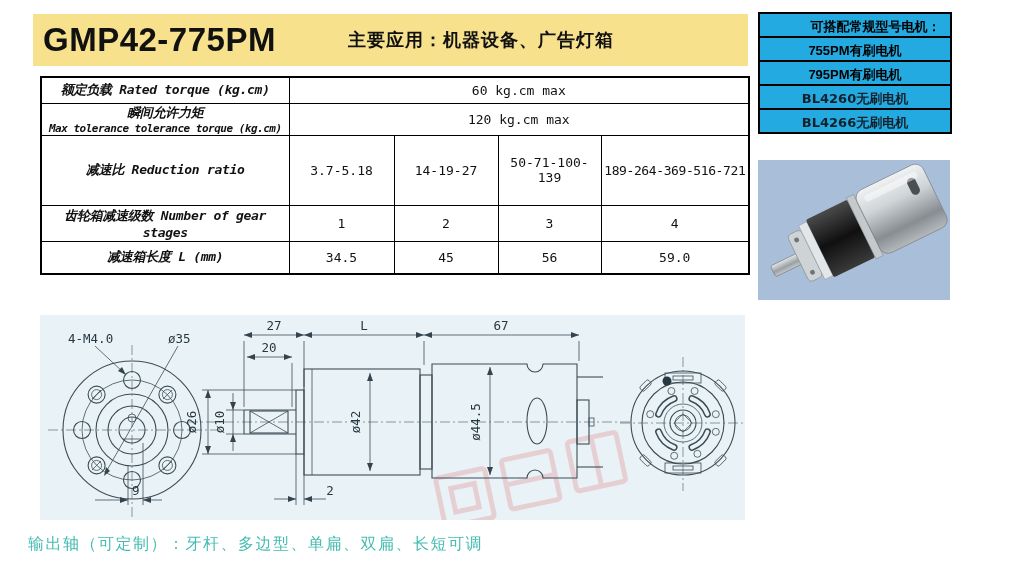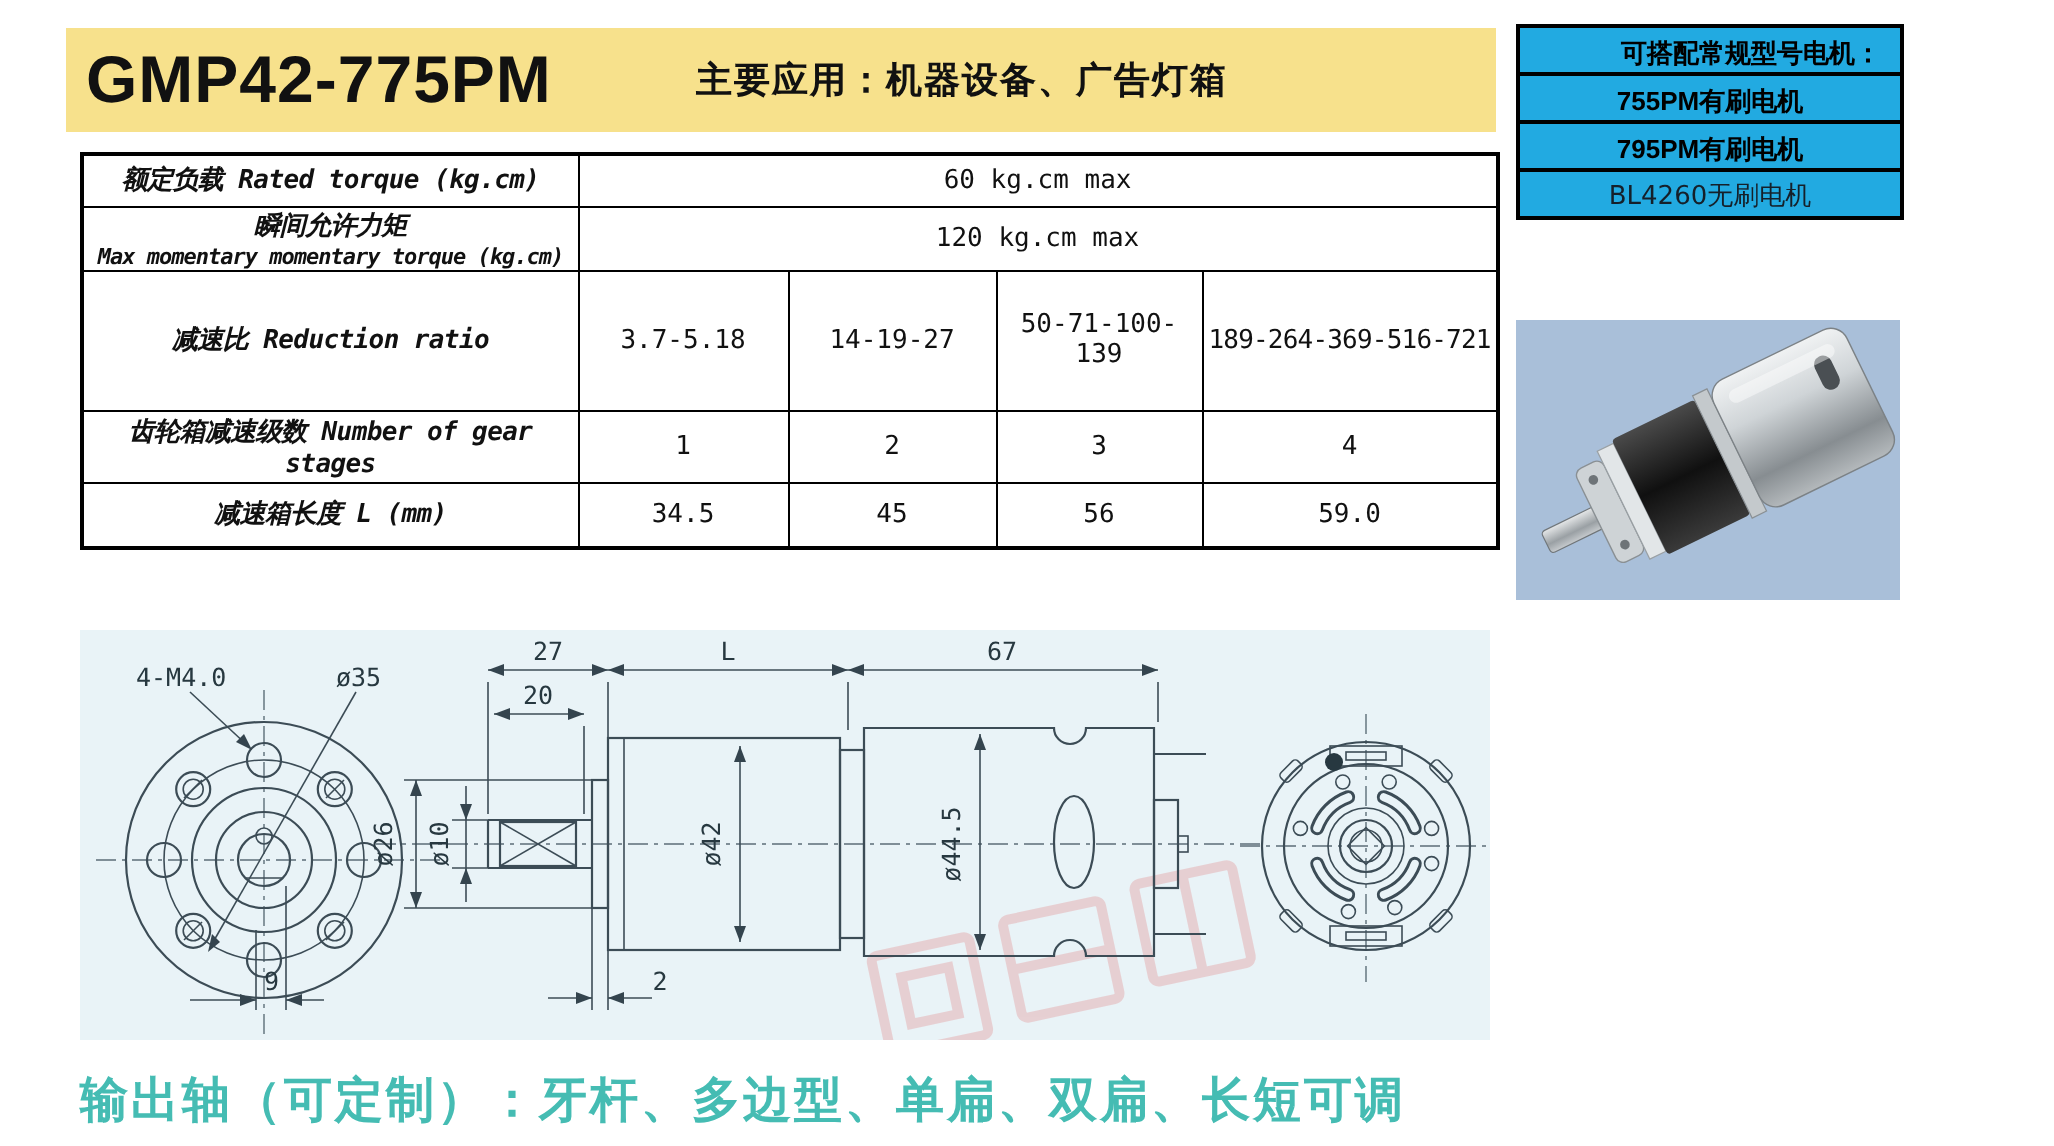--- a/index.html
+++ b/index.html
@@ -28,39 +28,39 @@
   tr.r1 td{height:26px;} tr.r2 td{height:26px;text-align:center;} tr.r3 td{height:32px;}
   tr.r4 td{height:70px;} tr.r5 td{height:36px;} tr.r6 td{height:33px;}
   td.small{font-size:12.5px;letter-spacing:-0.4px;}
 
   
   .options{position:absolute;left:758px;top:12px;width:194px;}
   .opt{height:26px;line-height:26px;background:var(--optblue);border:2px solid #000;
        margin-top:-2px;text-align:center;font-size:13px;color:#000;}
   .opt:first-child{margin-top:0;padding-left:41px;}
   .opt.b{font-weight:bold;}
-  .opt.n{font-weight:normal;color:#15202a;font-family:"DejaVu Sans","Liberation Sans",sans-serif;}
+  .opt.n{font-weight:bold;color:#15202a;font-family:"DejaVu Sans","Liberation Sans",sans-serif;}
 
   
   .photo{position:absolute;left:758px;top:160px;width:192px;height:140px;background:var(--photobg);}
 
   
   .drawing{position:absolute;left:40px;top:315px;width:705px;height:205px;background:var(--drawbg);}
   .drawing svg{display:block;}
   .ln{stroke:var(--line);stroke-width:1.1;fill:none;}
   .ln2{stroke:var(--line);stroke-width:0.8;fill:none;}
   .cl{stroke:#5c6e78;stroke-width:0.7;fill:none;stroke-dasharray:10 3 2 3;}
   .ar{fill:#34444e;stroke:none;}
   .dtx{font-family:"DejaVu Sans Mono","Liberation Mono",monospace;font-size:12.5px;fill:#273840;}
   .slot-o{stroke:var(--line);stroke-width:7;fill:none;stroke-linecap:round;}
   .slot-i{stroke:var(--drawbg);stroke-width:4;fill:none;stroke-linecap:round;}
   .wm{stroke:var(--wmred);stroke-width:5;fill:none;opacity:0.22;}
 
   
-  .footer{position:absolute;left:40px;top:534px;font-size:24px;font-weight:bold;
+  .footer{position:absolute;left:28px;top:534px;font-size:16px;font-weight:normal;
           color:var(--teal);letter-spacing:1.5px;}
 </style>
 </head>
 <body>
 
 <div class="header">
   <div class="model">GMP42-775PM</div>
   <div class="app">主要应用：机器设备、广告灯箱</div>
 </div>
 
@@ -73,21 +73,21 @@
       <col style="width:148px">
   </colgroup>
   <tbody>
   <tr class="r2">
     <td class="lbl">额定负载 Rated torque (kg.cm)</td>
     <td colspan="4">60 kg.cm max</td>
   </tr>
   <tr class="r3">
     <td class="lbl">
       <span>瞬间允许力矩</span>
-      <span class="sub">Max momentary momentary torque (kg.cm)</span>
+      <span class="sub">Max tolerance tolerance torque (kg.cm)</span>
     </td>
     <td colspan="4">120 kg.cm max</td>
   </tr>
   <tr class="r4">
     <td class="lbl">减速比 Reduction ratio</td>
     <td>3.7-5.18</td>
     <td>14-19-27</td>
     <td>50-71-100-139</td>
     <td class="small">189-264-369-516-721</td>
   </tr>
@@ -106,20 +106,21 @@
     <td>59.0</td>
   </tr>
 </tbody>
   </table>
 
 <div class="options">
   <div class="opt b">可搭配常规型号电机：</div>
   <div class="opt b">755PM有刷电机</div>
   <div class="opt b">795PM有刷电机</div>
   <div class="opt n">BL4260无刷电机</div>
+  <div class="opt n">BL4266无刷电机</div>
 </div>
 
 <div class="photo">
   <svg width="192" height="140" viewBox="0 0 192 140">
     <defs>
       <linearGradient id="mb" x1="0" y1="0" x2="0" y2="1">
         <stop offset="0" stop-color="#f0f2f3"></stop>
           <stop offset="0.35" stop-color="#cfd4d7"></stop>
         <stop offset="0.75" stop-color="#878d91"></stop>
           <stop offset="1" stop-color="#b4b9bc"></stop>

